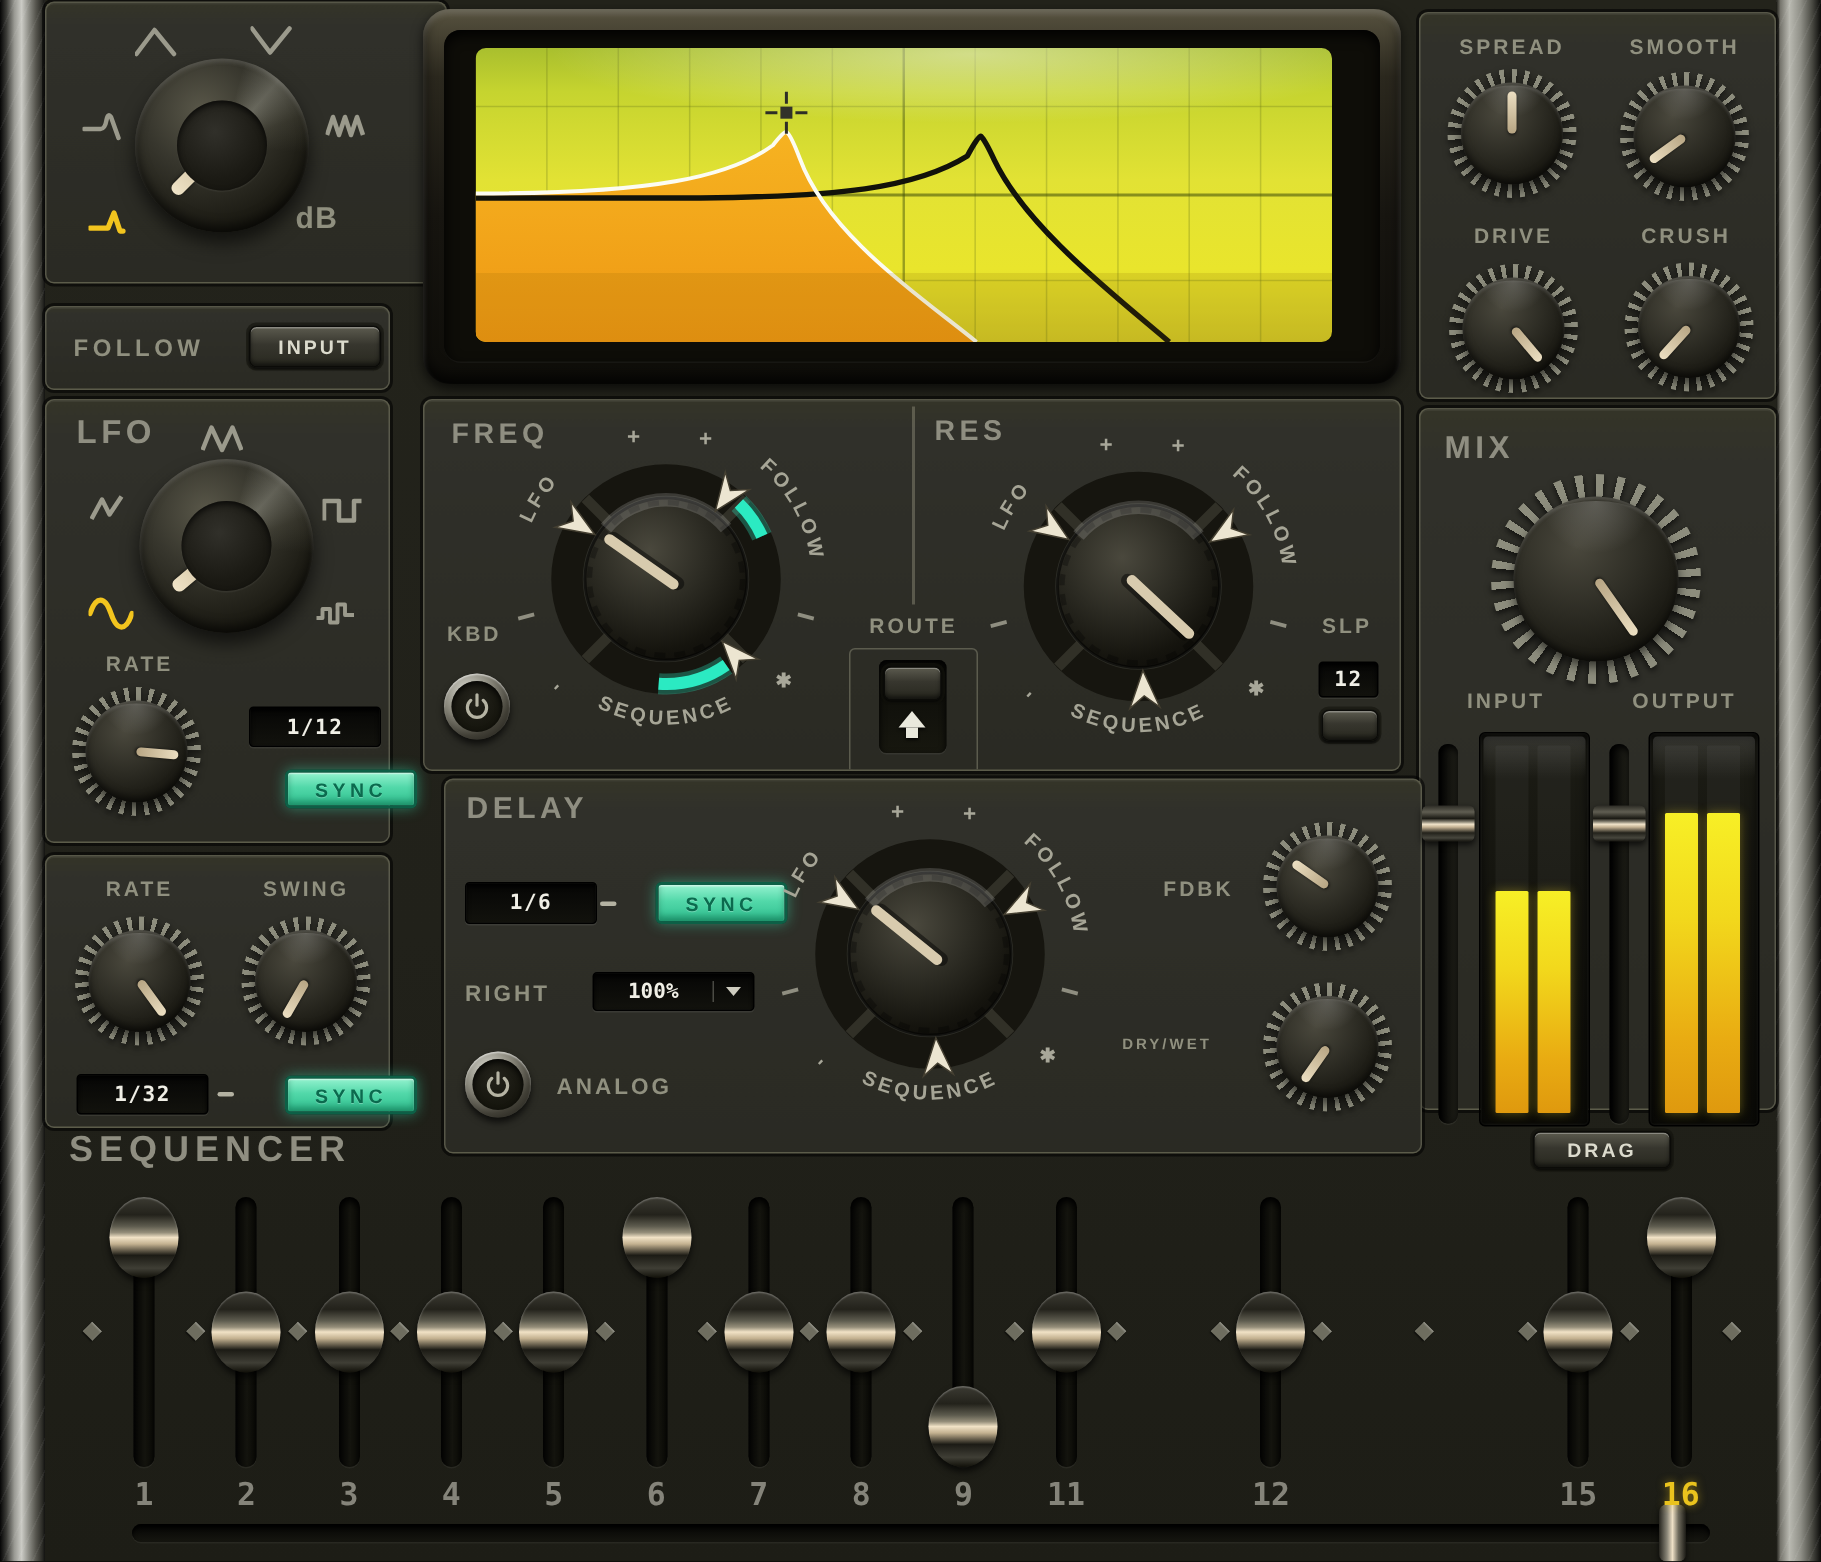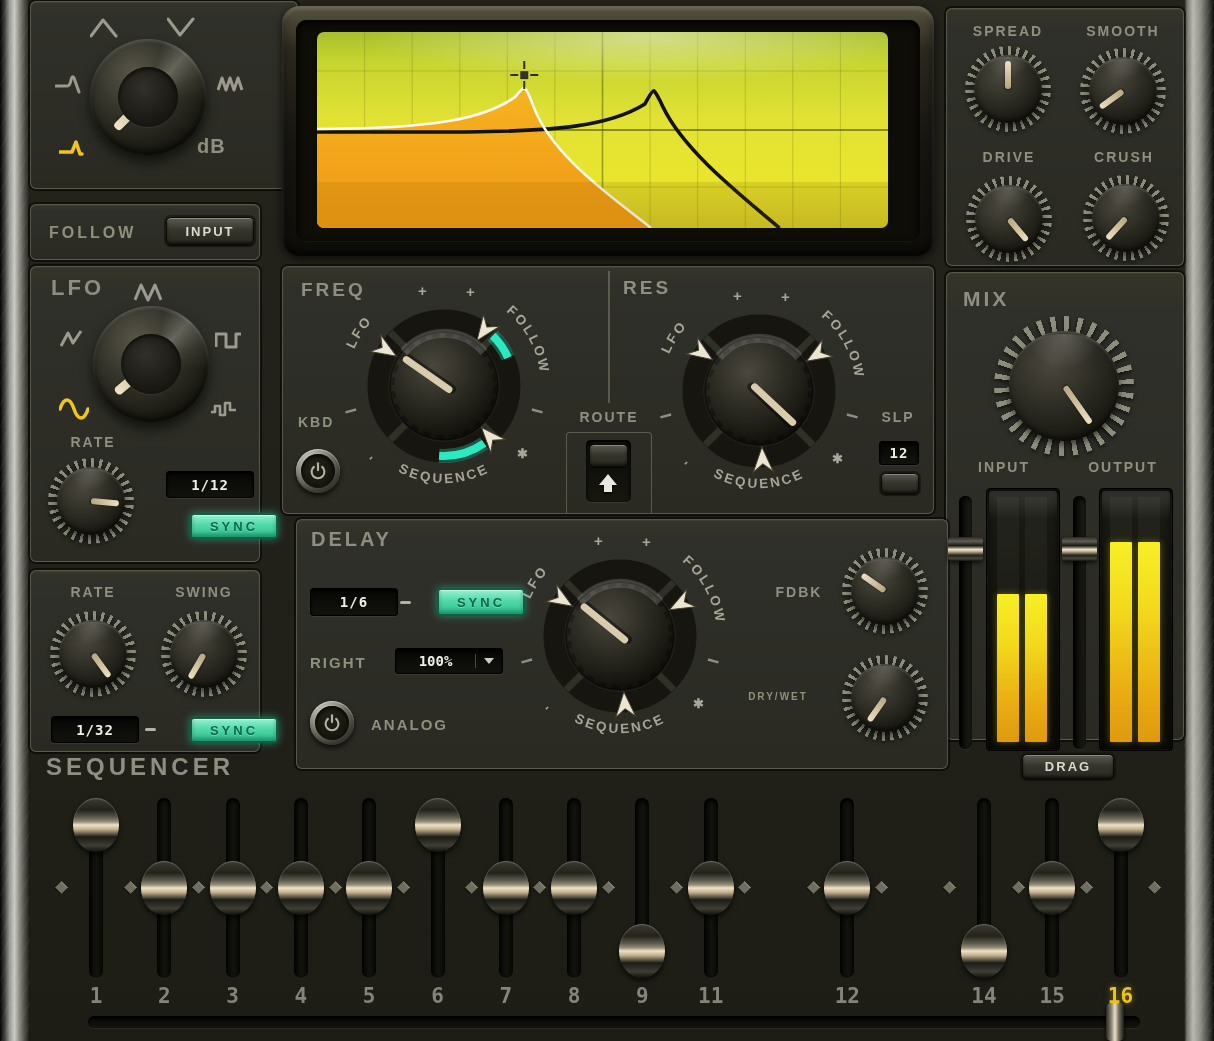--- a/index.html
+++ b/index.html
@@ -593,25 +593,20 @@
       <div class="step" style="left: 657.7px;">
       <div class="strack"></div>
       <div class="shandle" style="top: 71px;"></div>
       <div class="snum">11</div>
     </div>
       <div class="step" style="left: 794.3px;">
       <div class="strack"></div>
       <div class="shandle" style="top: 71px;"></div>
       <div class="snum">12</div>
     </div>
-      <div class="step" style="left: 930.9px;">
-      <div class="strack"></div>
-      <div class="shandle" style="top: 134px;"></div>
-      <div class="snum">14</div>
-    </div>
       <div class="step" style="left: 999.2px;">
       <div class="strack"></div>
       <div class="shandle" style="top: 71px;"></div>
       <div class="snum">15</div>
     </div>
       <div class="step" style="left: 1067.5px;">
       <div class="strack"></div>
       <div class="shandle" style="top: 8px;"></div>
       <div class="snum active">16</div>
     </div>

